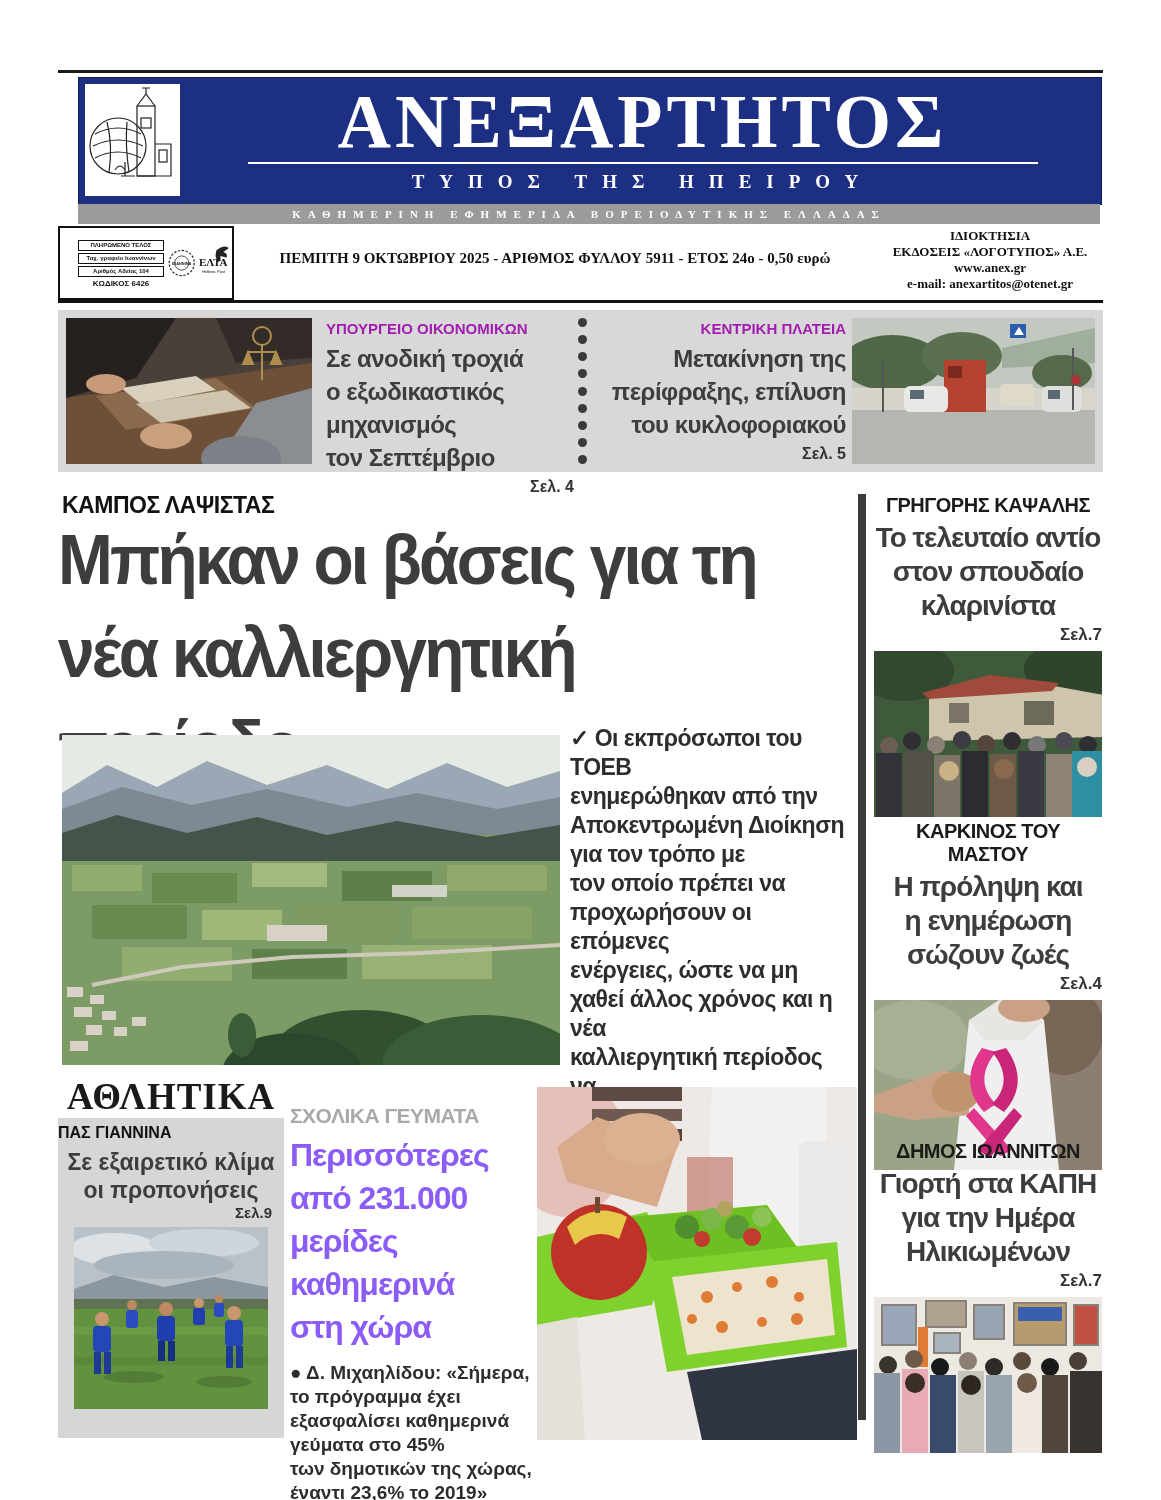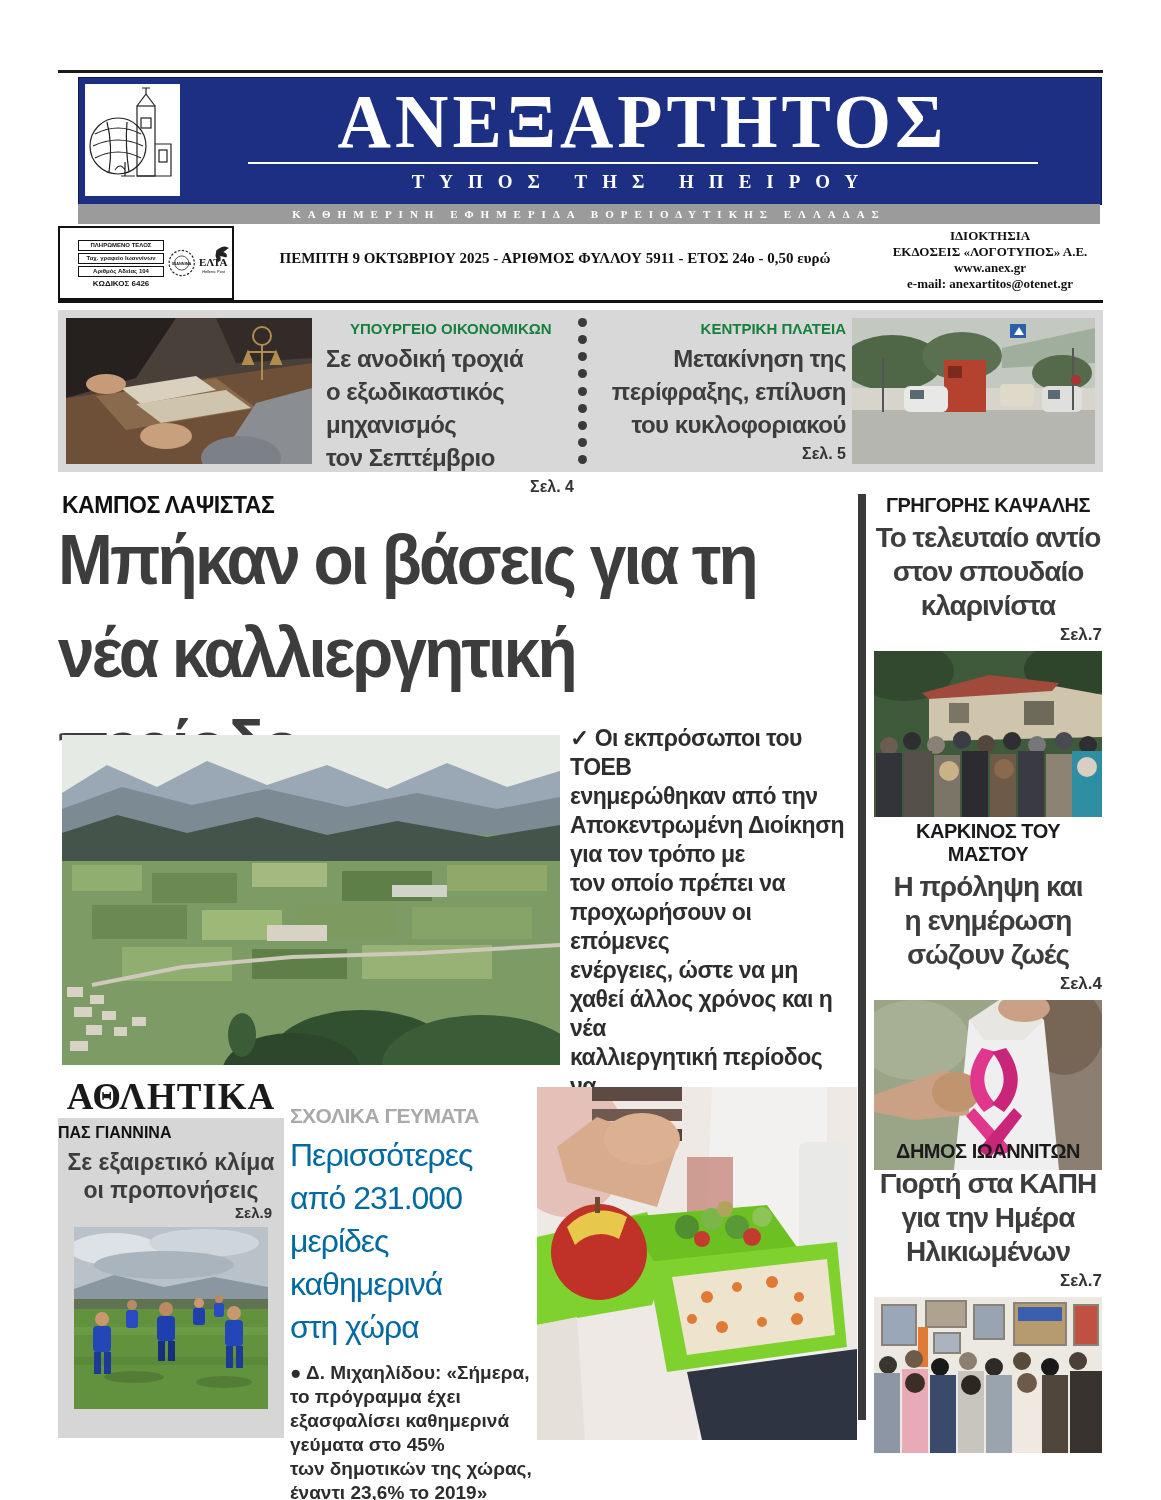--- a/index.html
+++ b/index.html
@@ -33,21 +33,21 @@
   .eltawrap{flex:1;height:60px;}
   .dateline{left:235px;top:250px;width:640px;text-align:center;
             font-family:"Liberation Serif",serif;font-weight:bold;font-size:15px;}
   .owner{left:878px;top:228px;width:224px;text-align:center;
          font-family:"Liberation Serif",serif;font-weight:bold;font-size:13px;line-height:16px;}
   .midrule{left:58px;top:300px;width:1045px;height:3px;background:#111;}
 
   
   .band{left:58px;top:310px;width:1045px;height:162px;background:#d8d8d8;}
   .band .ph{position:absolute;top:8px;height:146px;}
-  .tz-kicker{font-size:15px;font-weight:bold;color:#15803d;margin-left:24px;}
+  .tz-kicker{font-size:15px;font-weight:bold;color:#a21caf;}
   .tz-hl{font-size:24px;line-height:33px;font-weight:bold;color:#3d3d3d;
          letter-spacing:-0.5px;margin-top:5px;white-space:pre-line;}
   .tz-page{font-size:16px;font-weight:bold;color:#333;text-align:right;margin-top:4px;}
   .dots{position:absolute;left:520px;top:8px;height:146px;width:10px;
         display:flex;flex-direction:column;justify-content:space-between;}
   .dots i{width:9px;height:9px;border-radius:50%;background:#3a3a3a;}
 
   
   .lead-kicker{left:62px;top:492px;font-size:23px;font-weight:bold;letter-spacing:-0.5px;}
   .lead-hl{left:58px;top:514px;width:820px;font-size:70px;line-height:93px;
@@ -75,21 +75,21 @@
                font-family:"Liberation Serif",serif;font-weight:bold;font-size:37px;
                letter-spacing:1px;color:#1a1a1a;background:#fff;line-height:42px;}
   .sp-kicker{font-size:16px;font-weight:bold;text-align:left;margin-top:12px;}
   .sp-hl{font-size:23px;line-height:28px;font-weight:bold;color:#3d3d3d;text-align:center;
          margin-top:6px;white-space:pre-line;}
   .sp-page{font-size:15px;font-weight:bold;color:#333;text-align:right;margin-right:12px;}
   .sp-photo{margin:6px auto 0;width:194px;height:182px;}
 
   .meals{left:290px;top:1104px;width:246px;}
   .me-kicker{font-size:21px;font-weight:bold;color:#a9a9a9;letter-spacing:-0.5px;}
-  .me-hl{font-size:32px;line-height:43px;font-weight:normal;color:#0369a1;
+  .me-hl{font-size:32px;line-height:43px;font-weight:bold;color:#8b5cf6;
          letter-spacing:-1px;margin-top:6px;white-space:pre-line;}
   .me-b{font-size:19px;line-height:24px;font-weight:bold;color:#2d2d2d;margin-top:12px;
         white-space:pre-line;}
 
   .food-photo{left:537px;top:1087px;width:320px;height:353px;}
 </style>
 </head>
 <body>
 
 <div class="page">

